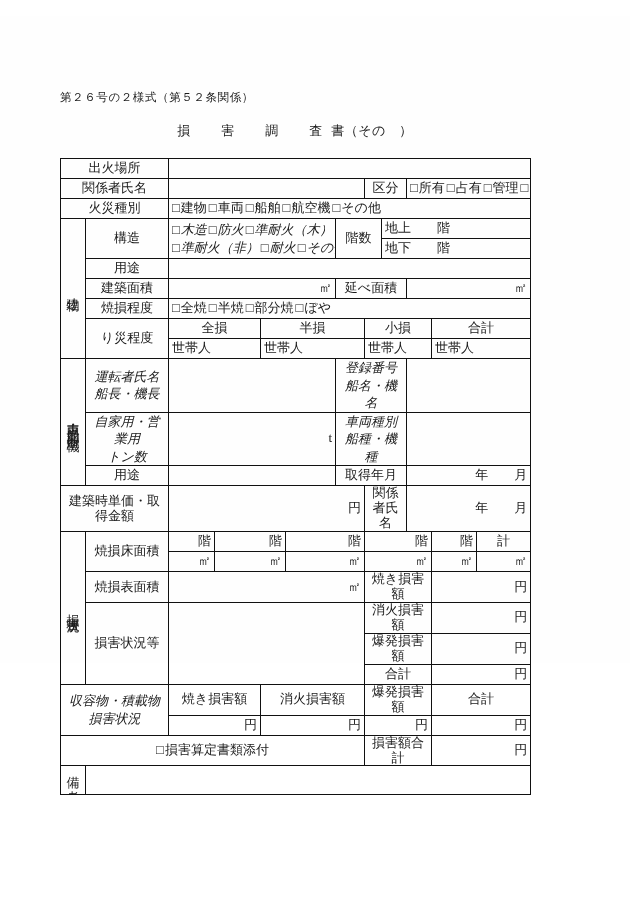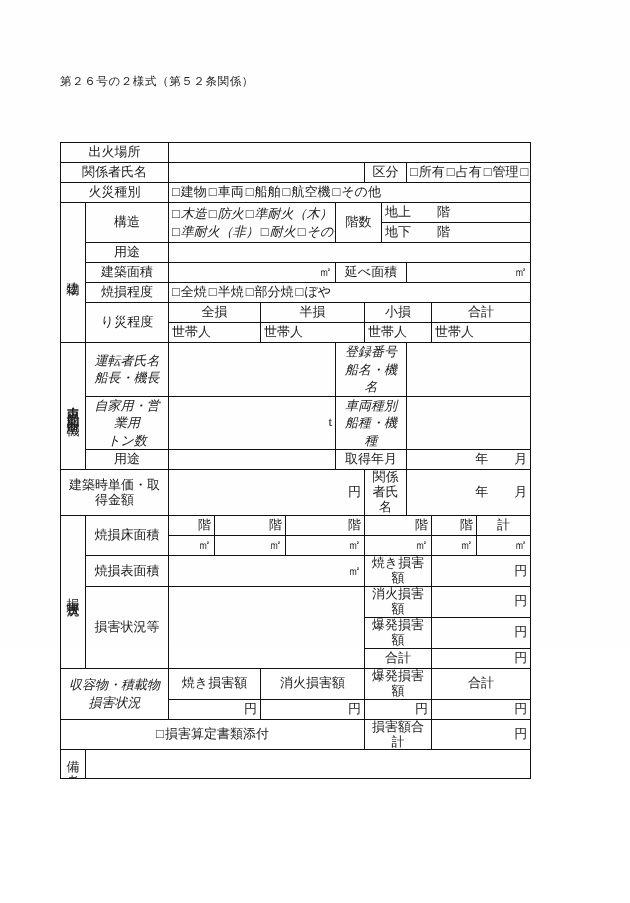--- a/index.html
+++ b/index.html
@@ -10,21 +10,21 @@
   body {
     width: 630px;
     height: 903px;
     font-family: "Liberation Serif", "DejaVu Serif", serif;
     color: #1a1a1a;
     position: relative;
     overflow: hidden;
   }
   .page {
     position: absolute;
-    left: 0; top: 0;
+    left: 0; top: 16px;
     width: 630px;
     height: 647px;
     background: #fefefe;
   }
   .form-no {
     position: absolute;
     left: 60px;
     top: 74px;
     font-size: 11.5px;
     letter-spacing: 0.6px;
@@ -90,20 +90,23 @@
   .opt:last-child { margin-right: 0; }
   .gapspan { display: inline-block; width: 26px; }
 </style>
 </head>
 <body>
 
 <div class="page">
 
   <div class="form-no">第２６号の２様式（第５２条関係）</div>
 
+  <div class="doc-title">
+    <span class="sp">損　害　調　査</span><span>書（その　）</span>
+  </div>
 
   <table class="form">
     <colgroup>
       <col style="width:25px">
       <col style="width:83px">
       <col style="width:23px">
       <col style="width:23px">
       <col style="width:21px">
       <col style="width:25px">
       <col style="width:25px">

